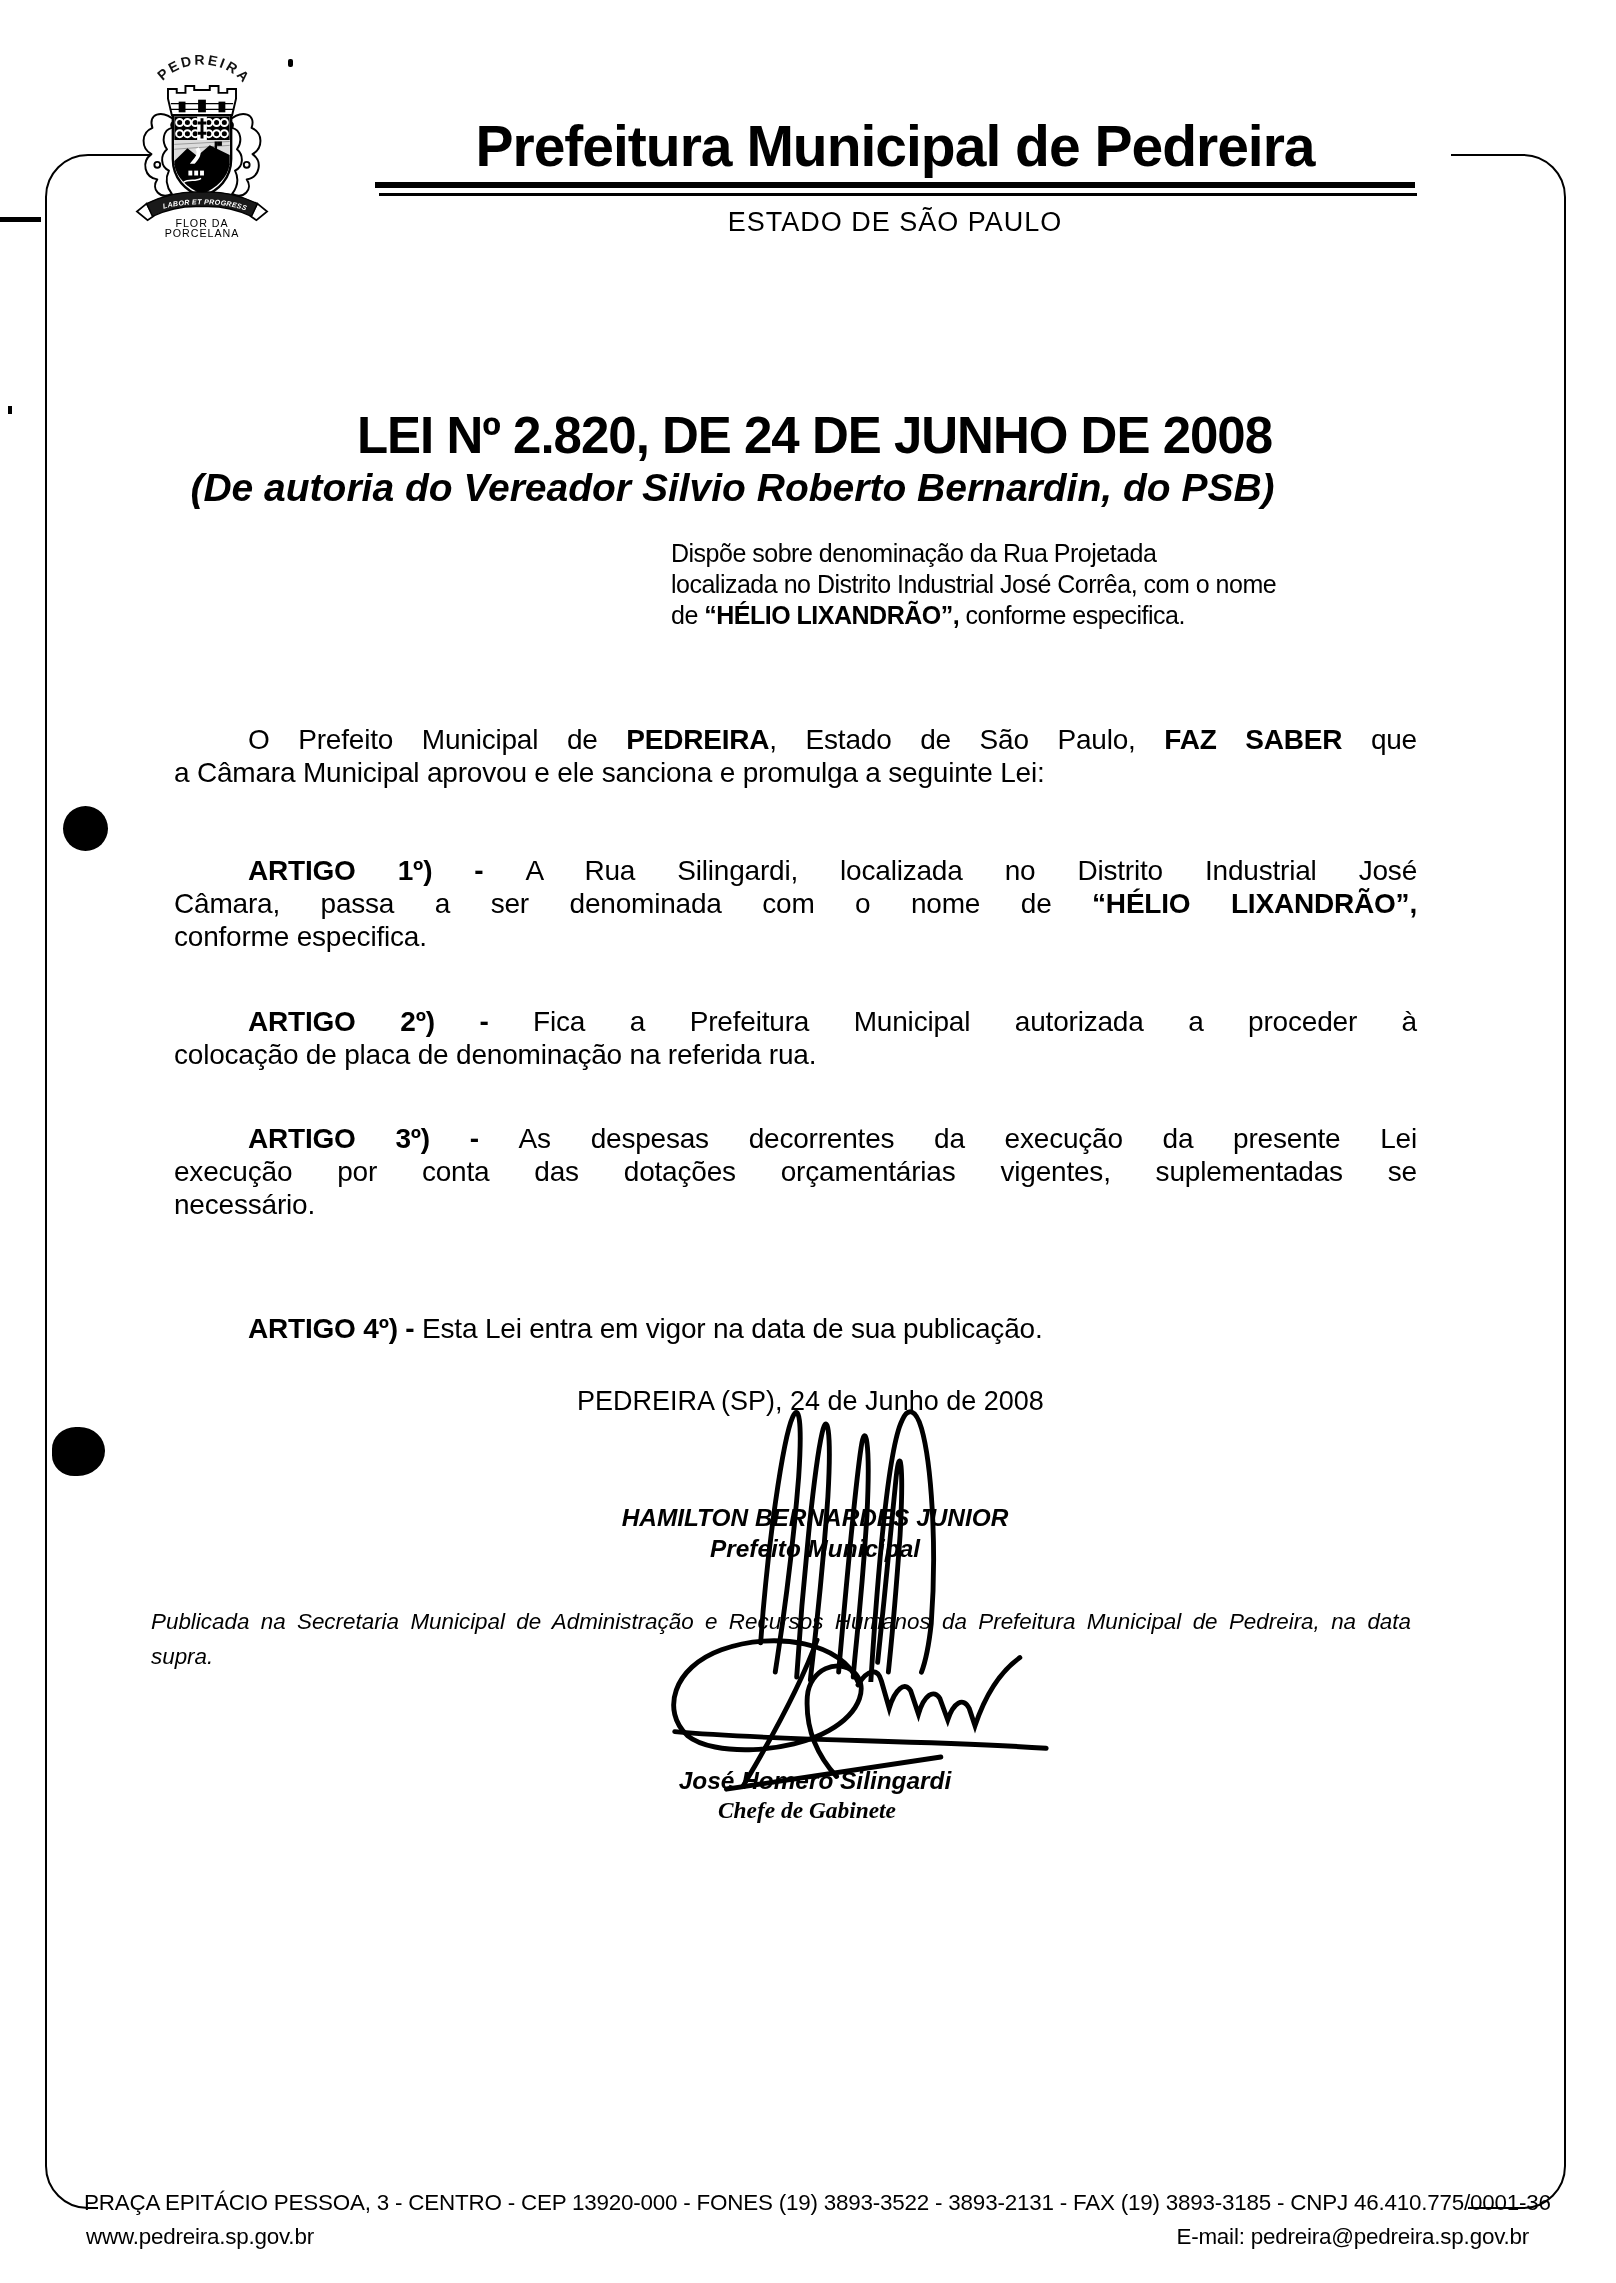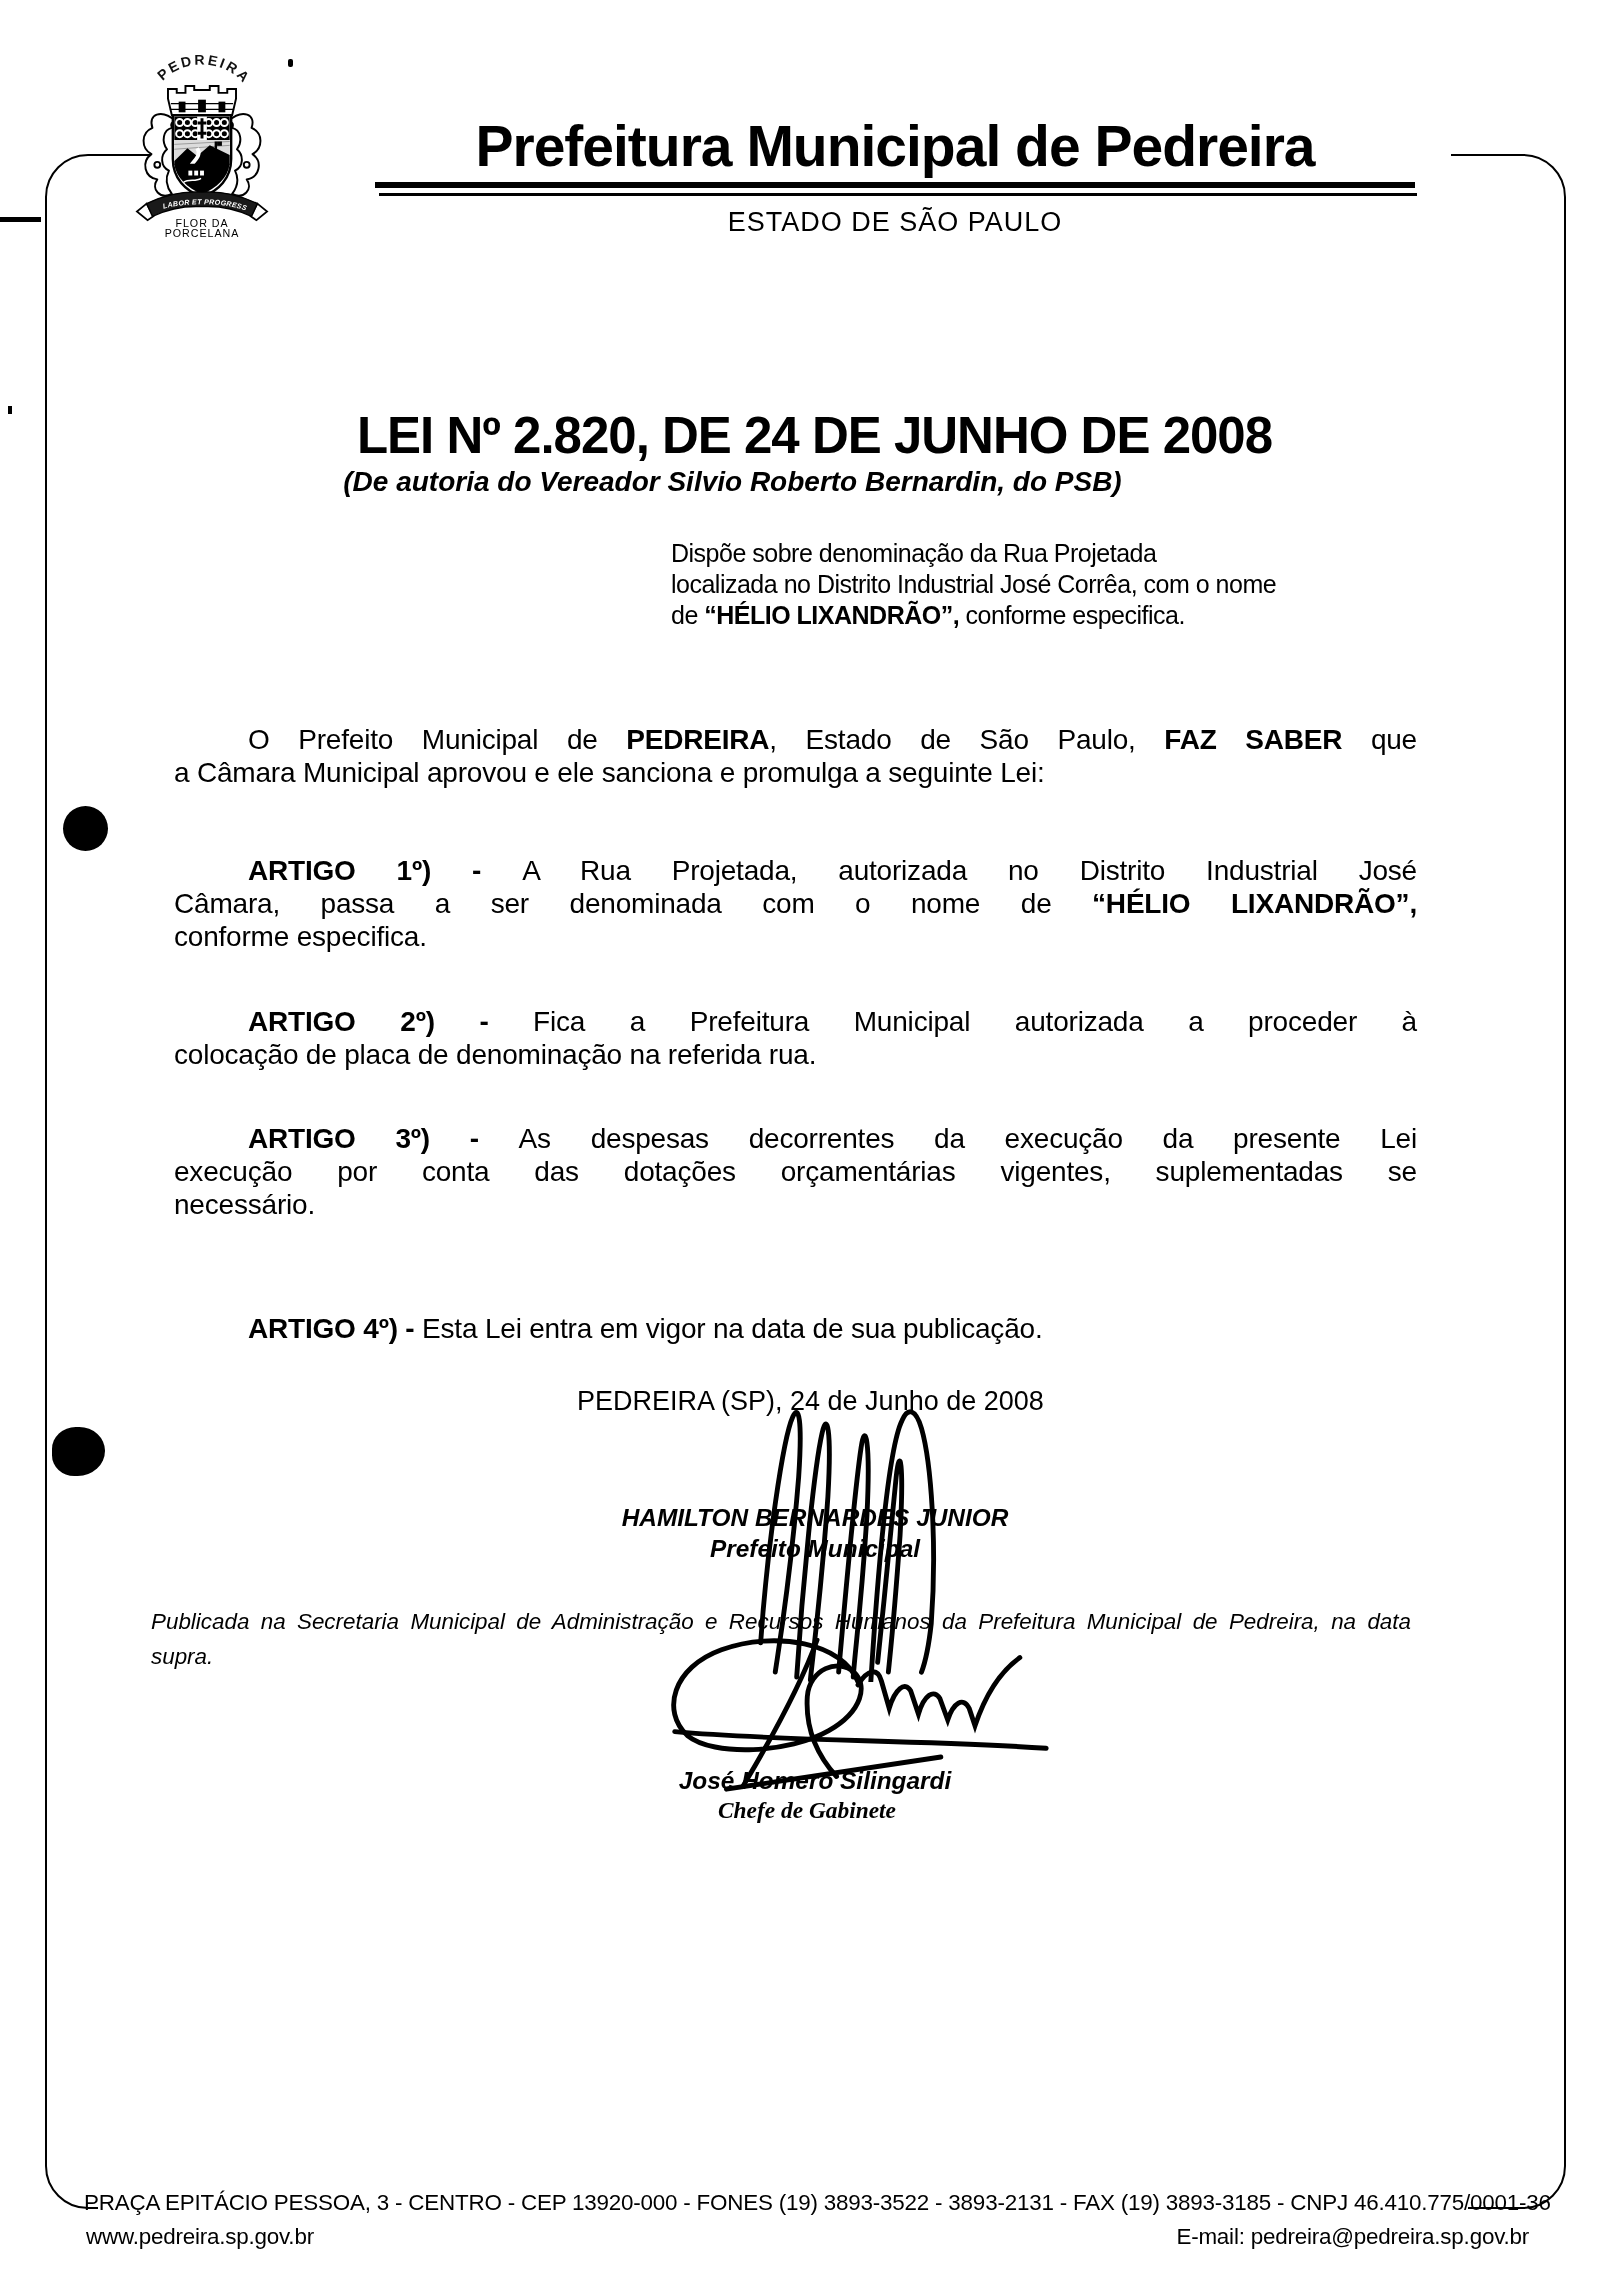--- a/index.html
+++ b/index.html
@@ -9,21 +9,21 @@
   .z1{z-index:1}.z2{z-index:2}.z3{z-index:3}
   .frame{left:45px;top:154px;width:1517px;height:2051px;border:2.9px solid #000;border-radius:43px;}
   .cover{background:#fff;}
   .org-title{left:371px;top:113px;width:1048px;text-align:center;font-size:57px;font-weight:bold;
              letter-spacing:-1px;white-space:nowrap;}
   .rule-thick{left:375px;top:182px;width:1040px;height:5.9px;background:#000;}
   .rule-thin{left:379px;top:193px;width:1038px;height:2.9px;background:#000;}
   .state{left:371px;top:207px;width:1048px;text-align:center;font-size:27px;letter-spacing:1px;white-space:nowrap;}
   .law-title{left:166px;top:406px;width:1297px;text-align:center;font-size:51px;font-weight:bold;
              letter-spacing:-1px;white-space:nowrap;}
-  .law-auth{left:117px;top:466px;width:1231px;text-align:center;font-size:28px;font-weight:bold;
+  .law-auth{left:117px;top:466px;width:1231px;text-align:center;font-size:39px;font-weight:bold;
             font-style:italic;white-space:nowrap;}
   .summary{left:671px;top:538px;width:696px;font-size:25px;letter-spacing:-0.5px;line-height:31px;text-align:left;}
   .summary .line{white-space:nowrap;}
   .par{left:174px;width:1243px;font-size:28px;line-height:33px;letter-spacing:-0.2px;}
   .justified .line{text-align:justify;text-align-last:justify;}
   .justified .line:last-child{text-align:right;text-align-last:left;}
   .indent .line:first-child{text-indent:74px;}
   .date-line{left:577px;top:1386px;font-size:27px;white-space:nowrap;}
   .sig-name{font-weight:bold;font-style:italic;font-size:24.4px;text-align:center;white-space:nowrap;}
   .pub-note{left:151px;top:1604px;width:1260px;font-size:22.4px;font-style:italic;line-height:35px;}
@@ -125,21 +125,21 @@
       <div class="line"><span>Dispõe sobre denominação da Rua Projetada</span></div>
       <div class="line"><span>localizada no Distrito Industrial José Corrêa, com o nome</span></div>
       <div class="line"><span>de </span><b>“HÉLIO LIXANDRÃO”,</b><span> conforme especifica.</span></div>
     </div>
 
   <div class="abs z3 par justified indent" style="top:723px;">
       <div class="line"><span>O Prefeito Municipal de </span><b>PEDREIRA</b><span>, Estado de São Paulo, </span><b>FAZ SABER</b><span> que</span></div>
       <div class="line"><span>a Câmara Municipal aprovou e ele sanciona e promulga a seguinte Lei:</span></div>
     </div>
   <div class="abs z3 par justified indent" style="top:854px;">
-      <div class="line"><b>ARTIGO 1º) - </b><span>A Rua Projetada, autorizada no Distrito Industrial José</span></div>
+      <div class="line"><b>ARTIGO 1º) - </b><span>A Rua Silingardi, localizada no Distrito Industrial José</span></div>
       <div class="line"><span>Câmara, passa a ser denominada com o nome de </span><b>“HÉLIO LIXANDRÃO”,</b></div>
       <div class="line"><span>conforme especifica.</span></div>
     </div>
   <div class="abs z3 par justified indent" style="top:1005px;">
       <div class="line"><b>ARTIGO 2º) - </b><span>Fica a Prefeitura Municipal autorizada a proceder à</span></div>
       <div class="line"><span>colocação de placa de denominação na referida rua.</span></div>
     </div>
   <div class="abs z3 par justified indent" style="top:1122px;">
       <div class="line"><b>ARTIGO 3º) - </b><span>As despesas decorrentes da execução da presente Lei</span></div>
       <div class="line"><span>execução por conta das dotações orçamentárias vigentes, suplementadas se</span></div>

